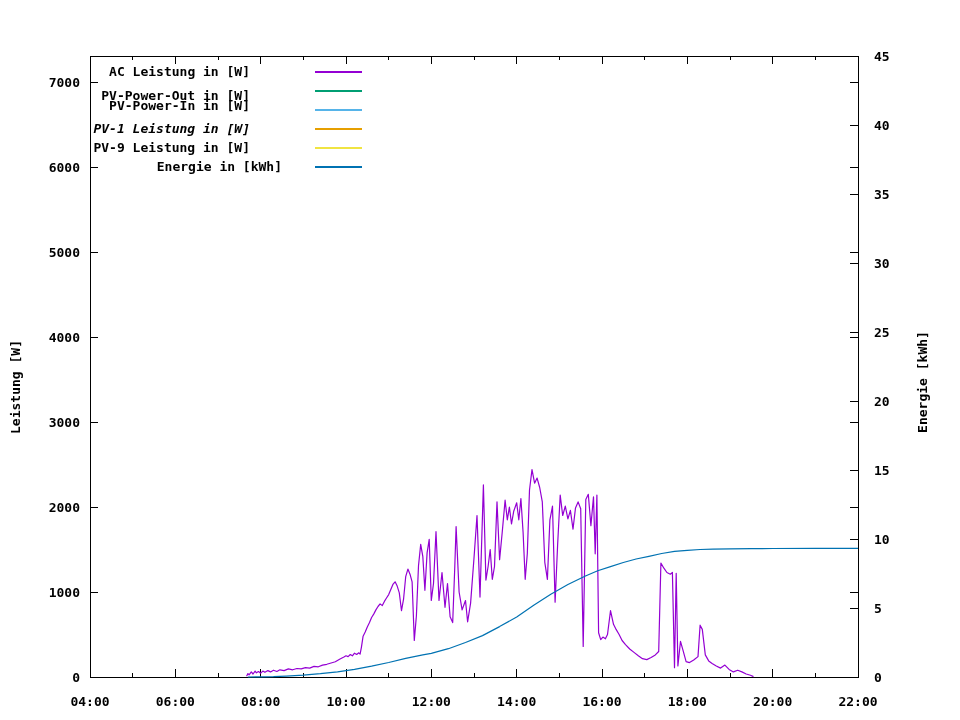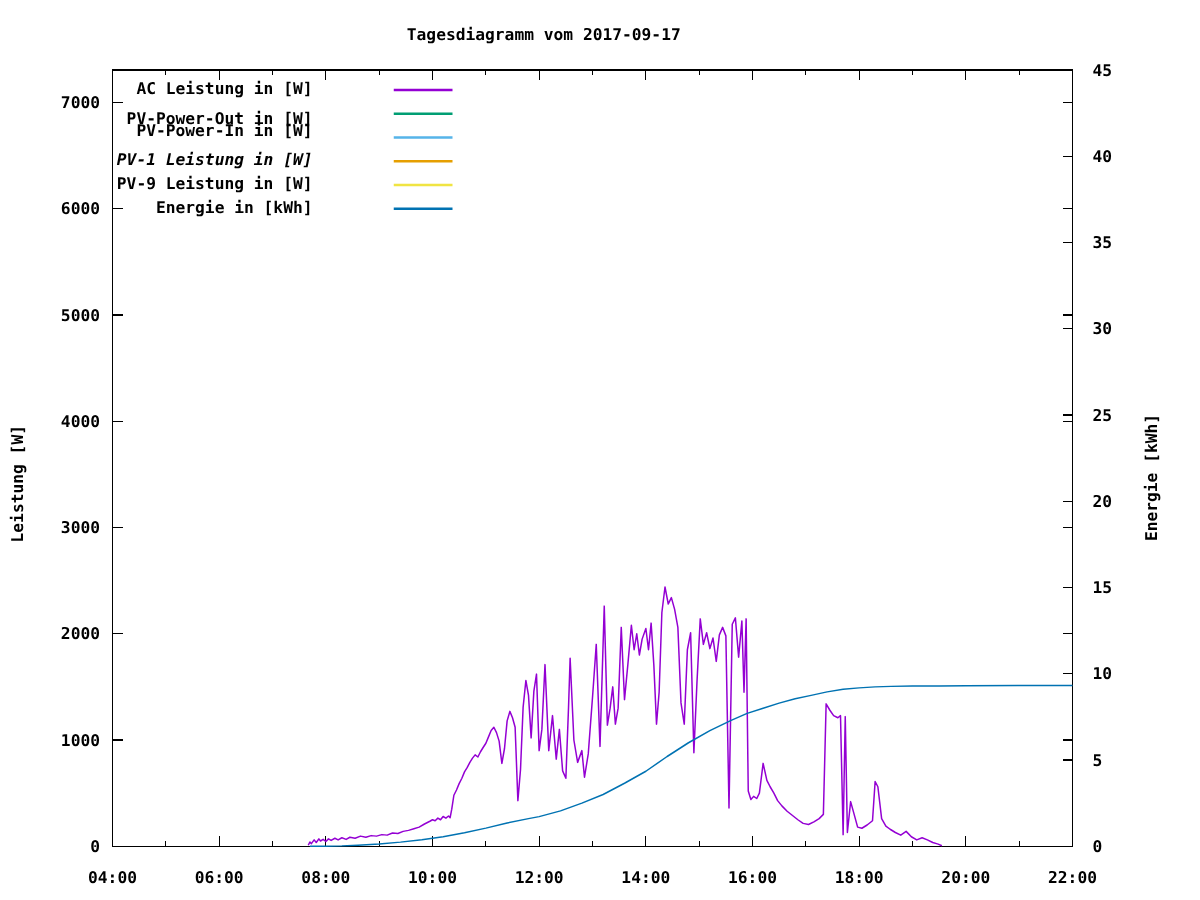--- a/index.html
+++ b/index.html
@@ -125,21 +125,20 @@
       <text x="874" y="267.5" text-anchor="start">30</text>
       <line x1="858" y1="194" x2="850" y2="194" stroke="#000000" stroke-width="1" shape-rendering="crispEdges"></line>
       <text x="874" y="198.5" text-anchor="start">35</text>
       <line x1="858" y1="125" x2="850" y2="125" stroke="#000000" stroke-width="1" shape-rendering="crispEdges"></line>
       <text x="874" y="129.5" text-anchor="start">40</text>
       <line x1="858" y1="56" x2="850" y2="56" stroke="#000000" stroke-width="1" shape-rendering="crispEdges"></line>
       <text x="874" y="60.5" text-anchor="start">45</text>
       <polyline points="246.6,676.2 247.9,673.6 249.1,674.9 251.3,671.9 253.0,674.0 255.1,671.1 256.4,672.8 258.5,671.5 260.7,673.2 262.8,671.1 264.9,672.3 267.9,670.6 270.5,671.9 273.5,670.2 276.9,671.5 279.9,669.8 284.1,670.6 288.4,668.9 292.7,669.8 296.9,668.5 301.2,668.9 305.5,667.7 309.7,668.1 314.0,666.4 318.3,666.8 322.5,665.1 326.8,664.3 331.1,663.0 335.3,661.7 339.6,659.2 343.9,657.0 346.0,655.8 348.1,656.6 350.3,654.5 352.4,655.8 354.5,653.2 356.7,654.5 358.8,652.8 360.1,654.1 361.4,647.3 363.1,636.2 365.2,632.0 367.3,626.9 369.5,622.6 371.6,617.5 373.7,614.1 375.9,609.9 378.0,606.5 380.1,603.9 382.3,605.6 384.4,601.4 386.5,598.0 388.7,594.6 390.8,589.5 392.9,584.4 395.1,581.8 397.2,586.1 399.3,592.9 401.5,610.7 403.6,598.8 405.7,576.7 407.9,569.1 410.0,574.2 412.1,581.8 414.3,640.5 416.4,615.8 418.5,565.7 420.7,544.4 422.8,556.3 424.9,590.3 427.1,552.9 429.2,539.3 431.3,600.5 433.5,583.5 436.0,531.7 439.0,600.5 442.0,572.5 445.0,607.3 447.5,583.5 450.1,616.7 452.7,622.6 454.8,566.5 456.1,526.6 459.1,592.0 462.1,609.9 465.5,600.5 467.6,621.8 470.6,603.1 474.0,558.0 477.0,515.5 480.0,597.1 481.7,541.0 483.4,484.9 485.9,580.1 488.1,566.5 490.2,549.5 492.3,579.3 494.5,566.5 497.0,501.9 499.6,559.7 502.2,532.5 505.1,500.2 507.3,519.8 509.4,507.0 511.5,524.0 513.7,511.3 516.7,502.8 518.8,519.8 520.9,498.5 523.1,532.5 525.2,579.3 527.3,553.8 529.5,490.0 532.0,469.6 534.6,483.2 537.1,478.1 539.7,487.5 542.3,501.9 544.8,562.3 547.4,579.3 549.9,519.8 552.5,506.2 555.1,602.2 557.6,545.3 560.2,495.1 562.7,515.5 565.3,506.2 567.9,518.9 570.4,510.4 573.0,529.1 575.5,507.9 578.1,501.9 580.7,508.7 583.2,646.4 585.8,499.4 588.3,494.3 590.9,525.7 593.5,496.8 595.2,553.8 596.9,495.1 598.6,632.8 600.7,639.6 602.9,637.1 605.4,638.8 607.5,634.5 610.5,610.7 613.5,624.3 616.1,629.4 619.1,634.5 622.1,640.5 625.5,644.7 629.7,649.0 634.0,652.4 638.3,655.8 642.5,658.7 646.8,659.6 651.1,657.5 655.3,654.9 658.7,651.5 660.9,563.1 663.9,568.2 666.9,572.5 670.3,574.2 672.4,572.5 674.5,667.7 676.2,573.3 677.9,666.0 680.5,641.3 683.1,650.7 686.1,661.7 689.5,662.6 693.7,660.0 698.0,656.6 700.1,625.2 702.3,629.4 705.3,654.9 708.7,660.9 712.1,663.4 716.3,666.0 720.6,668.1 724.9,665.1 729.1,669.4 733.4,671.9 737.7,670.2 741.9,671.9 746.2,674.0 750.5,675.3 753.5,676.6" fill="none" stroke="#9400d3" stroke-width="1.2" stroke-linejoin="round"></polyline>
       <polyline points="247.9,677.0 260.7,676.9 273.5,676.7 286.3,676.2 303.3,675.2 320.4,673.7 337.5,671.8 354.5,669.4 371.6,666.2 388.7,662.5 405.7,658.4 422.8,654.9 431.3,653.3 448.4,648.7 465.5,642.5 482.5,635.6 499.6,626.6 516.7,617.0 533.7,605.2 550.8,594.2 567.9,584.5 584.9,576.3 597.7,570.7 610.5,566.6 623.3,562.5 636.1,559.0 648.9,556.3 661.7,553.5 674.5,551.4 687.3,550.3 700.1,549.5 712.9,549.1 730.0,548.8 751.3,548.7 772.7,548.5 815.3,548.4 858.0,548.4" fill="none" stroke="#0072b2" stroke-width="1.2" stroke-linejoin="round"></polyline>
     </svg>
-  <div class="chart-title">Tagesdiagramm vom 2017-09-17</div>
   <div id="ylabel-left" class="axis-title">Leistung [W]</div>
   <div id="ylabel-right" class="axis-title">Energie [kWh]</div>
   <div id="legend">
       <div>
         <div class="legend-label" style="top: 63px; text-align: right;">AC Leistung in [W]</div>
         <div class="legend-sample" style="top: 71px; background: rgb(148, 0, 211);"></div>
       </div>
       <div>
         <div class="legend-label" style="top: 82px; margin-top: 15px;">PV-Power-In in [W]</div>
         <div class="legend-sample" style="top: 90px; background: rgb(0, 158, 115);"></div>
@@ -150,17 +149,17 @@
       </div>
       <div>
         <div class="legend-label" style="top: 120px; font-style: italic;">PV-1 Leistung in [W]</div>
         <div class="legend-sample" style="top: 128px; background: rgb(230, 159, 0);"></div>
       </div>
       <div>
         <div class="legend-label" style="top: 139px;">PV-9 Leistung in [W]</div>
         <div class="legend-sample" style="top: 147px; background: rgb(240, 228, 66);"></div>
       </div>
       <div>
-        <div class="legend-label" style="top: 158px;">Energie in [kWh]</div>
+        <div class="legend-label" style="top: 158px; margin-left: 32px;">Energie in [kWh]</div>
         <div class="legend-sample" style="top: 166px; background: rgb(0, 114, 178);"></div>
       </div>
     </div>
 </div>
 
 </body></html>

